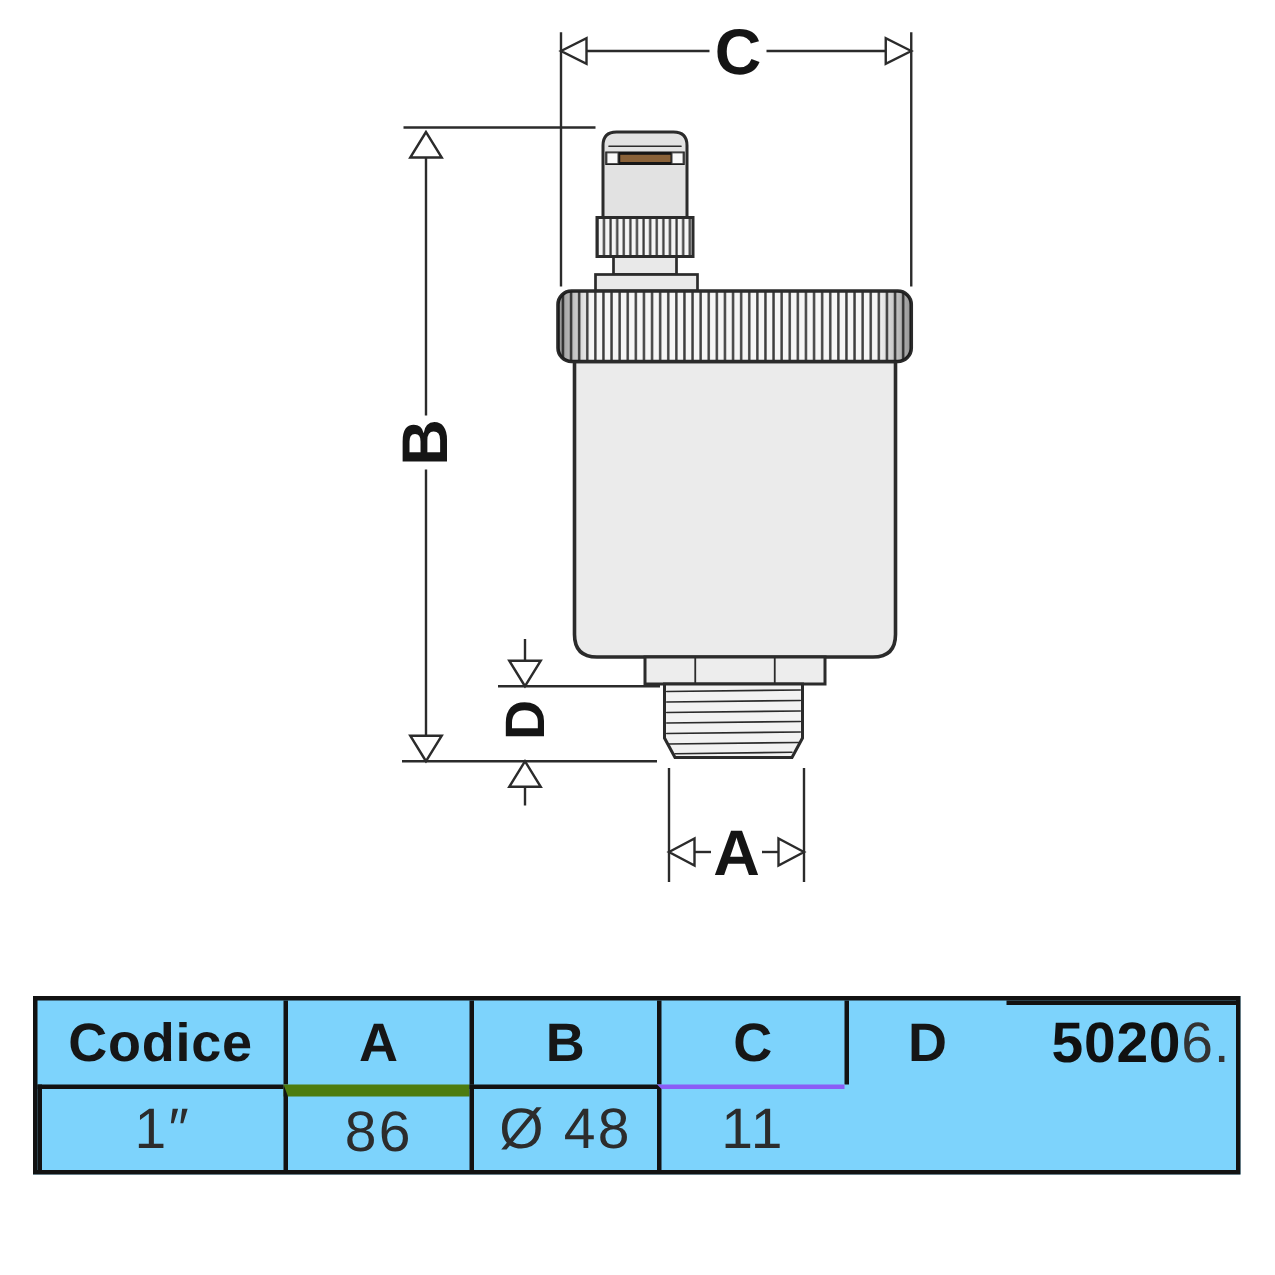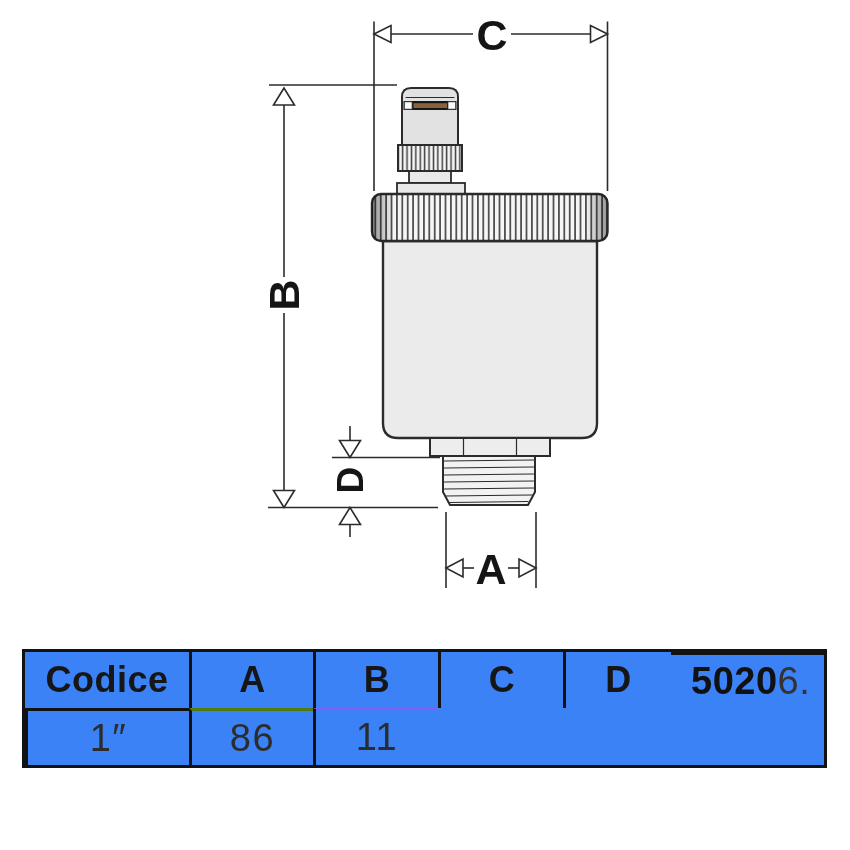--- a/index.html
+++ b/index.html
@@ -5,38 +5,38 @@
   html,body { margin:0; padding:0; }
   body {
     width:850px; height:850px; position:relative; background:#ffffff;
     font-family:"Liberation Sans", sans-serif; overflow:hidden;
   }
   .stage { position:absolute; inset:0; }
   svg.drawing { position:absolute; left:0; top:0; }
 
   
   .spec-table {
-    position:absolute; left:22px; top:649px;
+    position:absolute; left:22px; top:664px;
     border:3px solid #121212;
     display:grid;
     grid-template-columns:164px 124px 125px 125px 108px 153px;
     grid-template-rows:56px 57px;
-    background:#3b82f6;
+    background:#7dd3fc;
   }
   .cell {
     display:flex; align-items:center; justify-content:center;
     border-left:3px solid #121212;
     color:#161616; white-space:nowrap; overflow:hidden;
   }
   .cell.c0 { border-left:none; }
   .th { font-weight:bold; font-size:36px; letter-spacing:0.5px; }
   .th-small { font-weight:bold; font-size:27px; }
   .td { font-size:38px; color:#2c2c2c; letter-spacing:1.5px; }
   .cell-code { justify-content:flex-start; padding-left:20px; letter-spacing:0.5px; }
-  .code-bold { font-weight:bold; color:#111; }
+  .code-bold { font-weight:bold; color:#111;margin-left:10px; }
   .code-suffix { font-weight:normal; color:#333; }
 </style>
 </head>
 <body>
 
 <div class="stage">
 
   <svg class="drawing" width="850" height="620" viewBox="0 0 850 620">
     <defs>
       <pattern id="knurlB" width="5.4" height="10" patternUnits="userSpaceOnUse">
@@ -157,17 +157,18 @@
     <div class="cell th">A</div>
     <div class="cell th">B</div>
     <div class="cell th">C</div>
     <div class="cell th">D</div>
 
     <div class="cell c0 td cell-code row-data" style="border-top:3px solid #121212;">
       <span class="code-bold">5020</span>
         <span class="code-suffix">6.</span>
     </div>
     <div class="cell td" style="border-top:3px solid #121212;">1″</div>
-    <div class="cell td" style="border-top:3px solid #4d7c0f;">86</div>
-    <div class="cell td" style="border-top:1px solid #8b5cf6;">11</div>
+    <div class="cell td" style="border-top:8px solid #4d7c0f;">86</div>
+    <div class="cell td" style="border-top:3px solid #121212;">Ø 48</div>
+    <div class="cell td" style="border-top:3px solid #8b5cf6;">11</div>
   </div>
 
 </div>
 
 </body></html>

